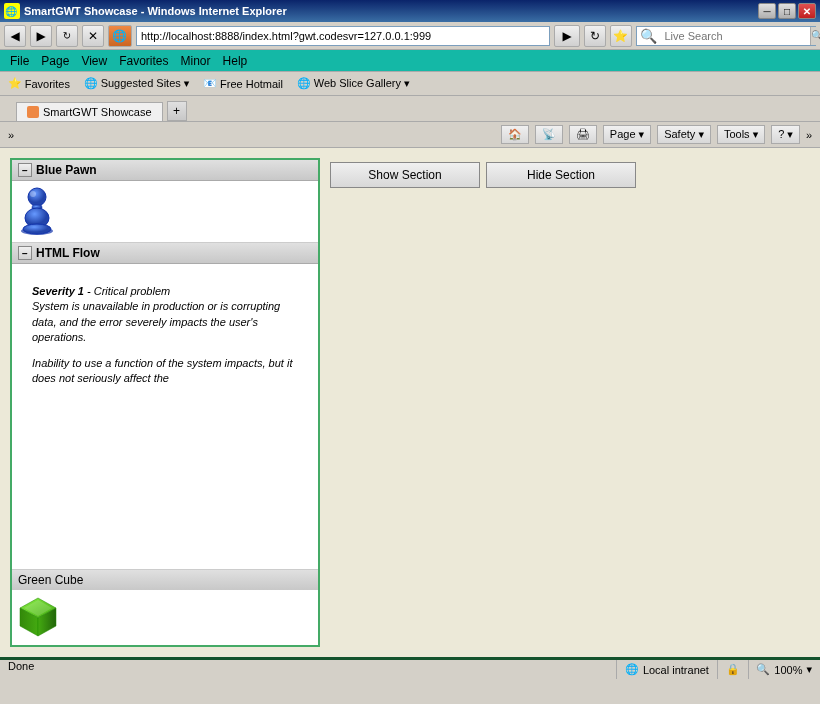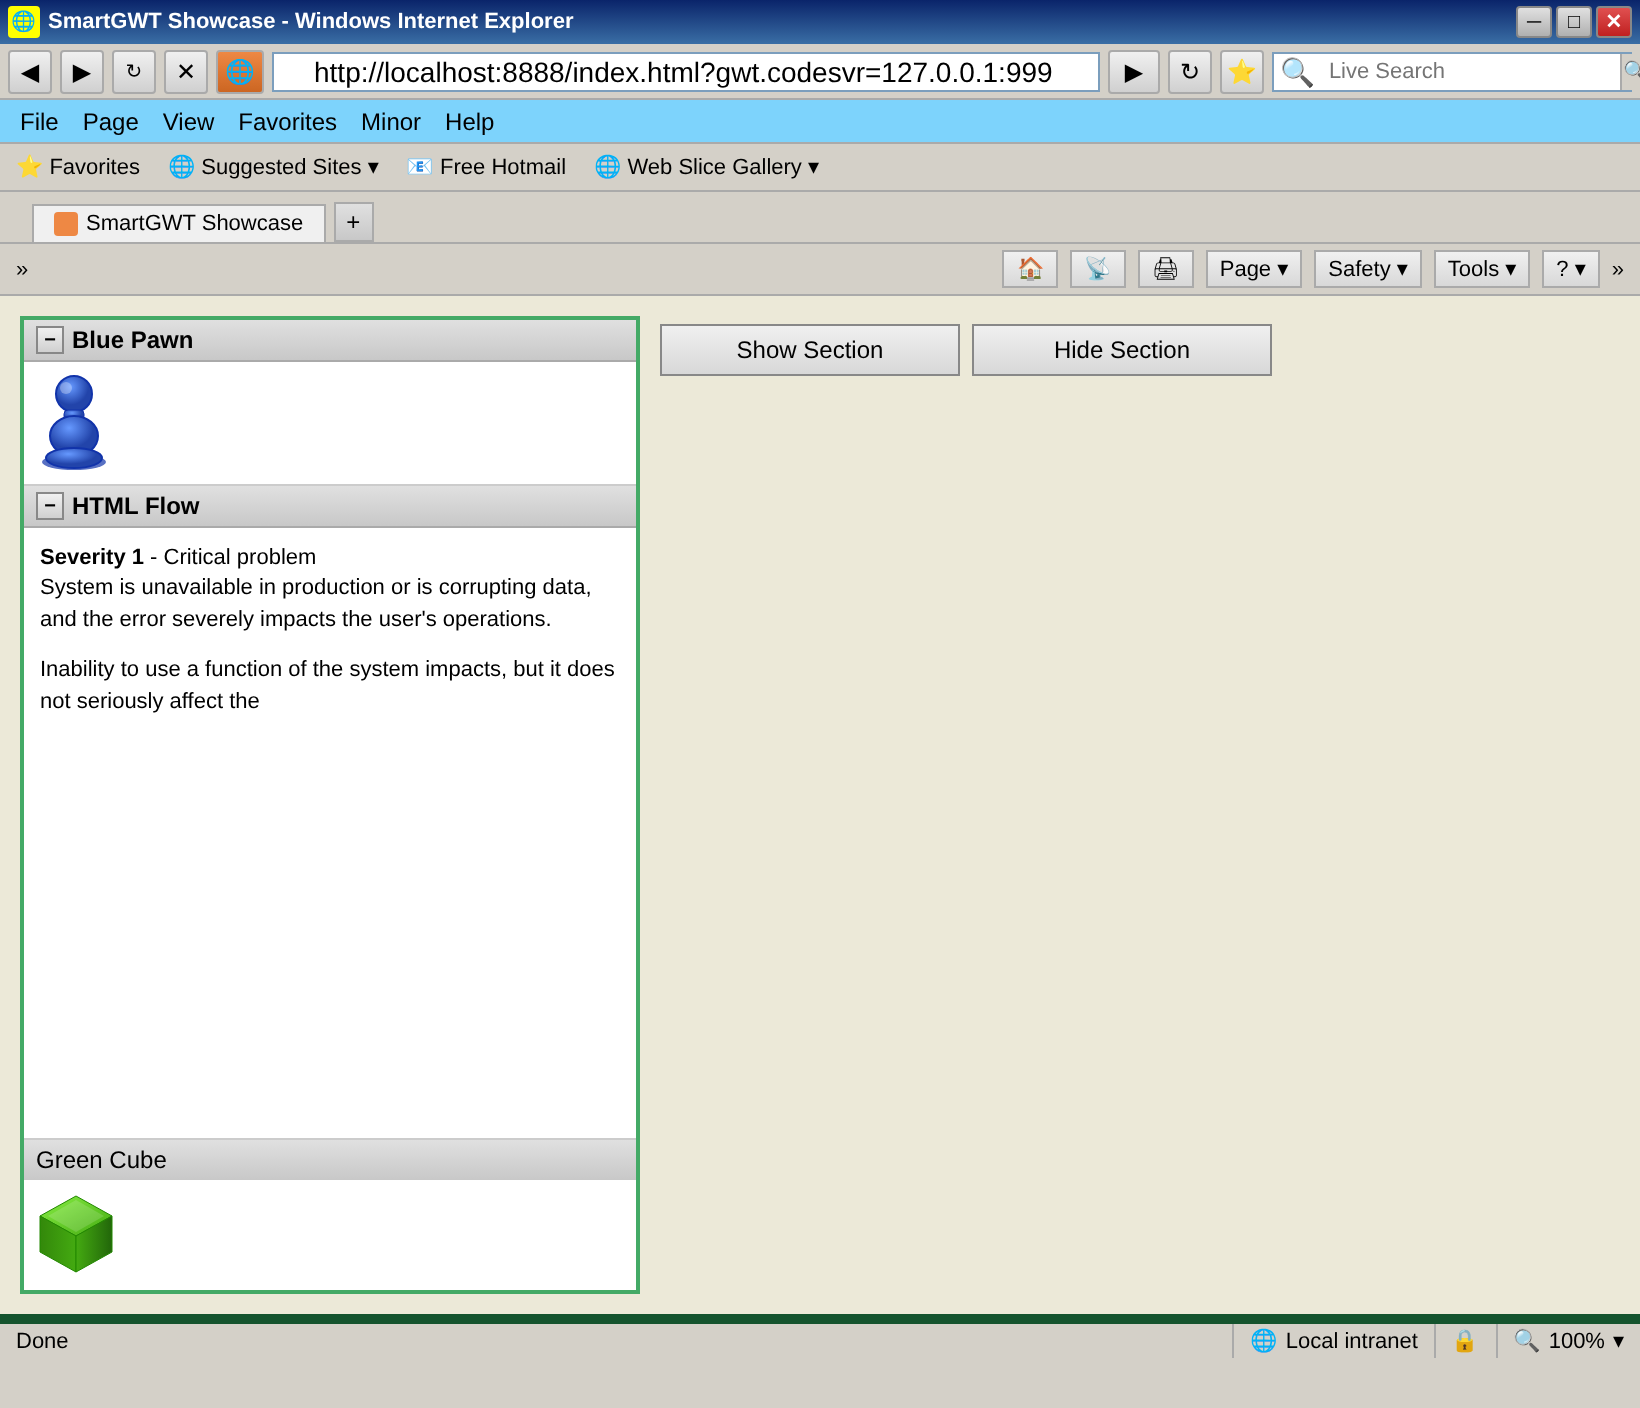--- a/index.html
+++ b/index.html
@@ -22,21 +22,21 @@
     .title-bar-controls { display: flex; gap: 2px; }
     .title-btn {
       width: 18px; height: 16px; background: linear-gradient(to bottom, #e0e0e0, #b0b0b0);
       border: 1px solid #888; border-radius: 2px; font-size: 10px;
       display: flex; align-items: center; justify-content: center; cursor: pointer; color: #000;
     }
     .title-btn.close { background: linear-gradient(to bottom, #e05050, #c02020); color: white; }
 
     
     .menu-bar {
-      background: #7dd3fc;
+      background: #14b8a6;
       height: 22px;
       display: flex;
       align-items: center;
       padding: 0 4px;
       border-bottom: 1px solid #aaa;
       font-size: 12px;
     }
     .menu-item { padding: 2px 6px; cursor: pointer; }
 
     
@@ -48,22 +48,22 @@
       padding: 0 4px;
       gap: 4px;
       border-bottom: 1px solid #aaa;
     }
     .nav-btn {
       width: 22px; height: 22px; background: linear-gradient(to bottom, #f0f0f0, #d0d0d0);
       border: 1px solid #aaa; border-radius: 2px; display: flex; align-items: center;
       justify-content: center; cursor: pointer; font-size: 12px;
     }
     .address-input {
-      flex: 1; height: 20px; border: 1px solid #7b9ebd; padding: 0 20px;
-      font-size: 14px; background: white;
+      flex: 1; height: 20px; border: 1px solid #7b9ebd; padding: 0 4px;
+      font-size: 11px; background: white;
     }
     .search-box {
       display: flex; align-items: center; border: 1px solid #7b9ebd;
       background: white; height: 20px; width: 180px;
     }
     .search-input { border: none; outline: none; flex: 1; padding: 0 4px; font-size: 11px; }
     .search-btn { width: 20px; height: 18px; background: #d4d0c8; border-left: 1px solid #aaa; display: flex; align-items: center; justify-content: center; cursor: pointer; font-size: 10px; }
 
     
     .favorites-bar {
@@ -160,23 +160,24 @@
       border-top: 1px solid #ccc;
       flex: 1;
       display: flex;
       flex-direction: column;
       min-height: 0;
     }
 
     .html-flow-content {
       flex: 1;
       overflow-y: scroll;
-      padding: 8px;
+      padding: 20px;
       font-size: 11px;
       line-height: 1.4;
+      font-style: italic;
     }
 
     .severity-entry { margin-bottom: 10px; }
 
     
     .green-cube-section {
       border-top: 1px solid #ccc;
     }
     .green-cube-header {
       background: linear-gradient(to bottom, #e0e0e0, #c8c8c8);
@@ -206,22 +207,21 @@
       display: flex;
       align-items: center;
       justify-content: center;
     }
 
     
     .status-bar {
       background: #d4d0c8;
       height: 22px;
       display: flex;
-      align-items: center;
-      border-top: 5px solid #14532d;
+      border-top: 3px solid #14532d;
       font-size: 11px;
     }
     .status-left { flex: 1; padding-left: 8px; }
     .status-section { display: flex; align-items: center; gap: 4px; padding: 0 8px; border-left: 1px solid #aaa; height: 100%; }
 
     
     ::-webkit-scrollbar { width: 14px; }
     ::-webkit-scrollbar-track { background: #f0f0f0; border-left: 1px solid #ccc; }
     ::-webkit-scrollbar-thumb { background: linear-gradient(to right, #d0d0d0, #b0b0b0); border: 1px solid #aaa; }
   </style>

